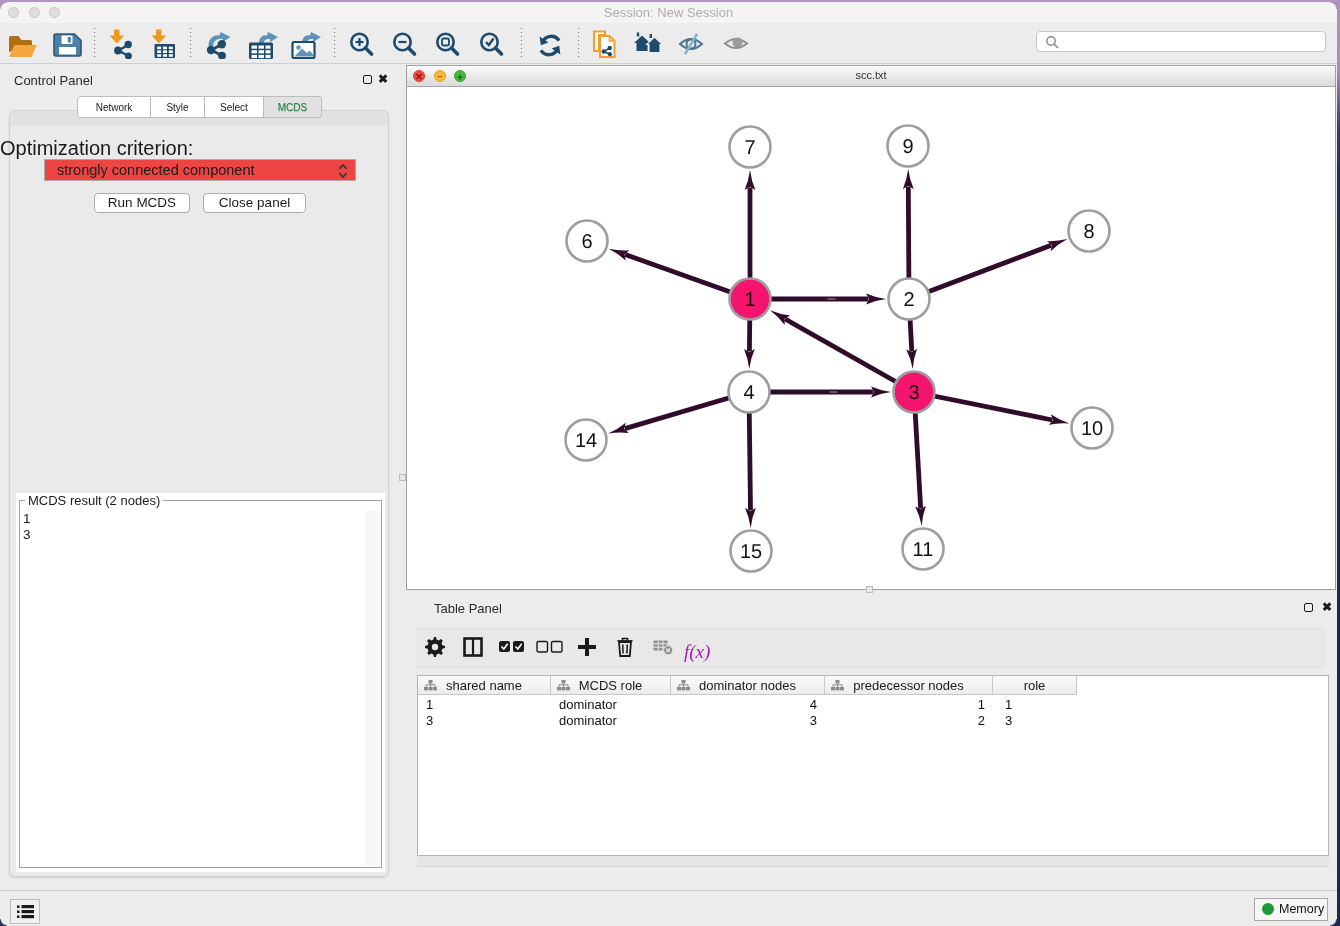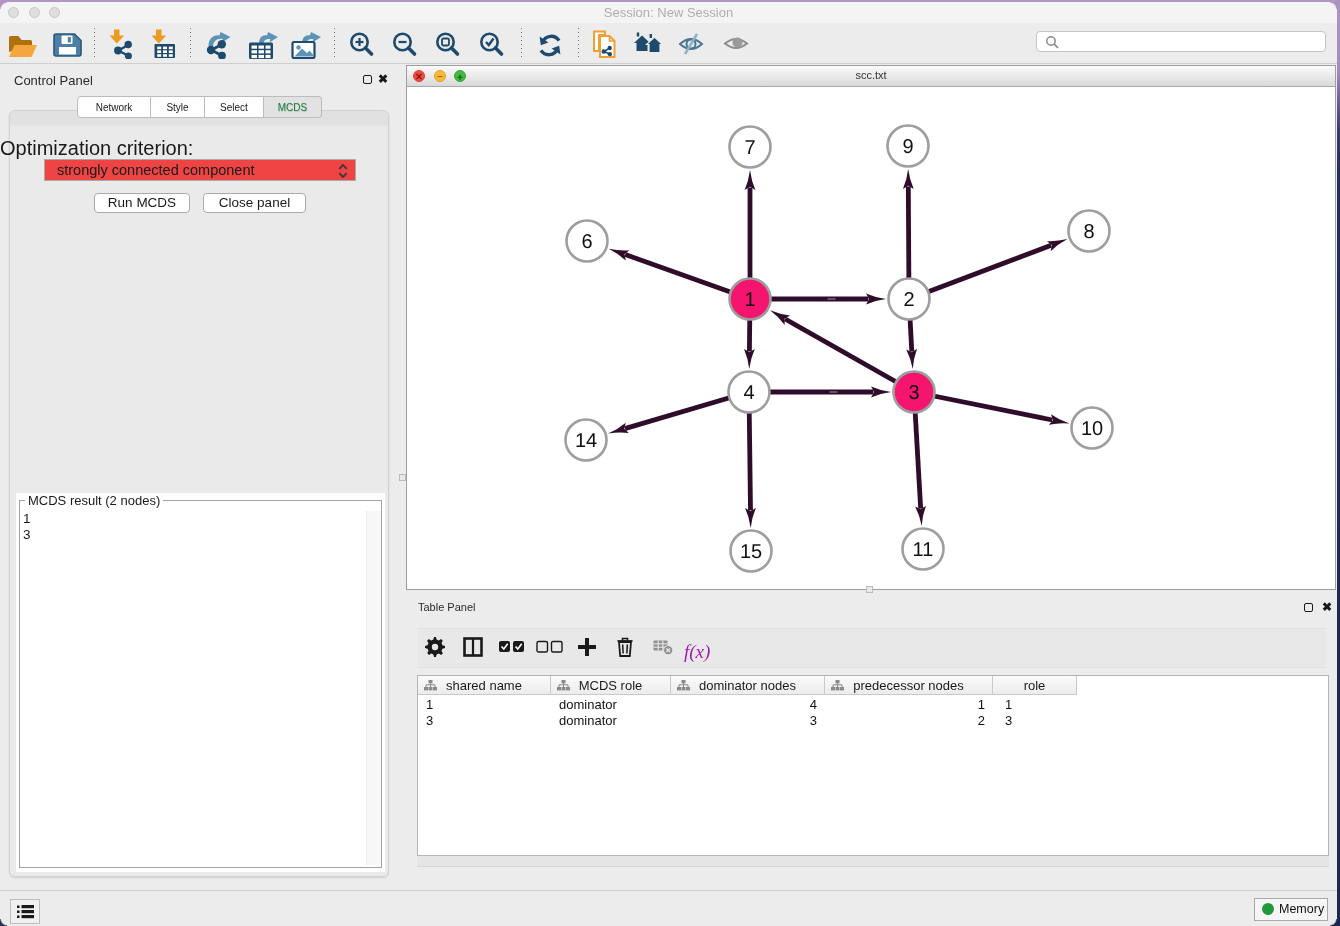--- a/index.html
+++ b/index.html
@@ -49,21 +49,21 @@
 #netwin { left:406px; top:65px; width:930px; height:525px; background:#fff;
   border:1px solid #9f9f9f; }
 #netwin-tb { position:absolute; left:0; top:0; width:928px; height:21px;
   background:linear-gradient(#fbfbfb,#d9d9d9); border-bottom:1px solid #a9a9a9; }
 .tfl { position:absolute; top:4px; width:12px; height:12px; border-radius:50%; font-size:9.5px;
   text-align:center; line-height:11px; font-weight:bold; }
 #netwin-title { position:absolute; width:100%; top:3px; text-align:center; font-size:11px; color:#333; }
 .handle { position:absolute; width:7px; height:7px; background:#e8e8e8; border:1px solid #bcbcbc; }
 
 #tp { left:406px; top:590px; width:931px; height:299px; background:#ececec; }
-#tp-title { position:absolute; left:12px; top:11px; font-size:11px; color:#2b2b2b; }
+#tp-title { position:absolute; left:28px; top:11px; font-size:13px; color:#2b2b2b; }
 #tp-toolbar { position:absolute; left:11px; top:38px; width:909px; height:40px; background:#e8e8e8;
   border-top:1px solid #e0e0e0; border-bottom:1px solid #e0e0e0; }
 #tbl { position:absolute; left:11px; top:85px; width:912px; height:181px; background:#fff; border:1px solid #b5b5b5; }
 .th { position:absolute; top:0; height:19px; background:linear-gradient(#fbfbfb,#ececec);
   border-right:1px solid #c9c9c9; border-bottom:1px solid #c9c9c9; font-size:13px; color:#1a1a1a; }
 .th span { position:absolute; width:100%; text-align:center; top:1.5px; }
 .thicon { position:absolute; left:6px; top:4px; }
 .td { position:absolute; font-size:13px; color:#111; height:16px; line-height:16px; }
 #bt-tabs { left:288px; top:277px; } #bt-tabs .tab { height:19px; line-height:18px; }
 

